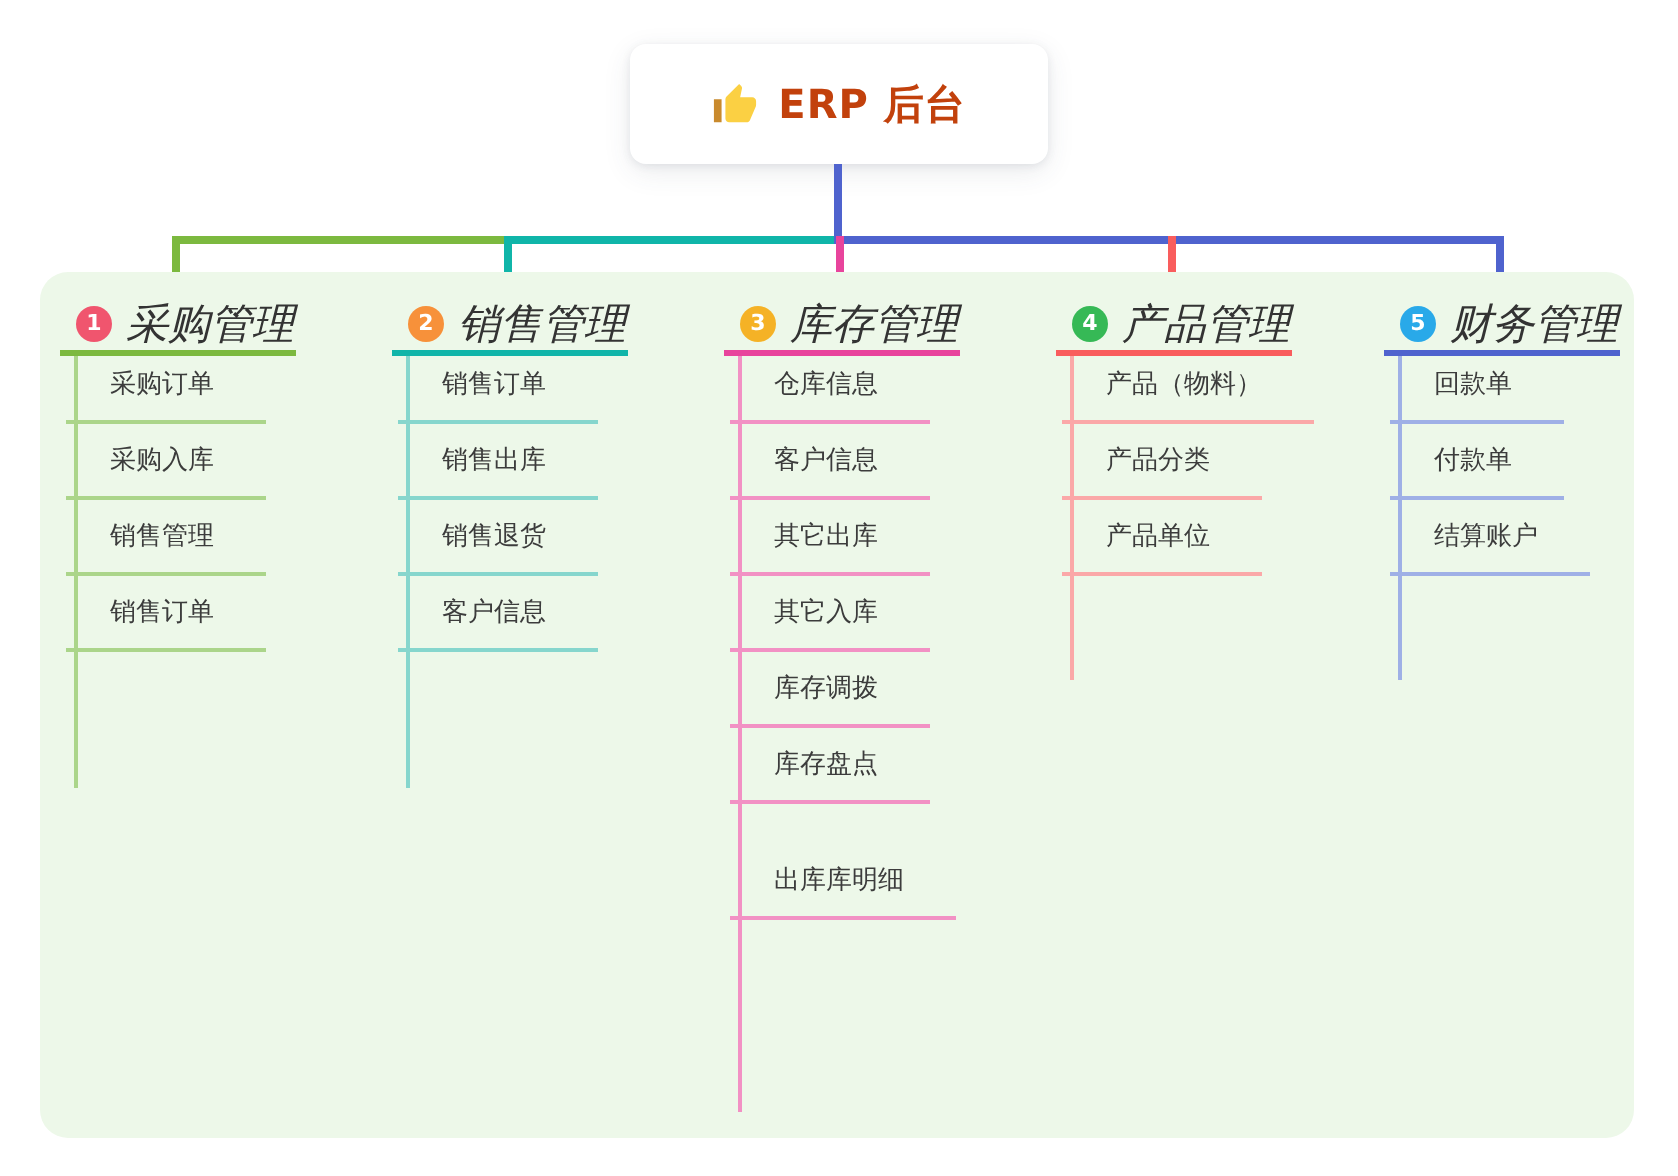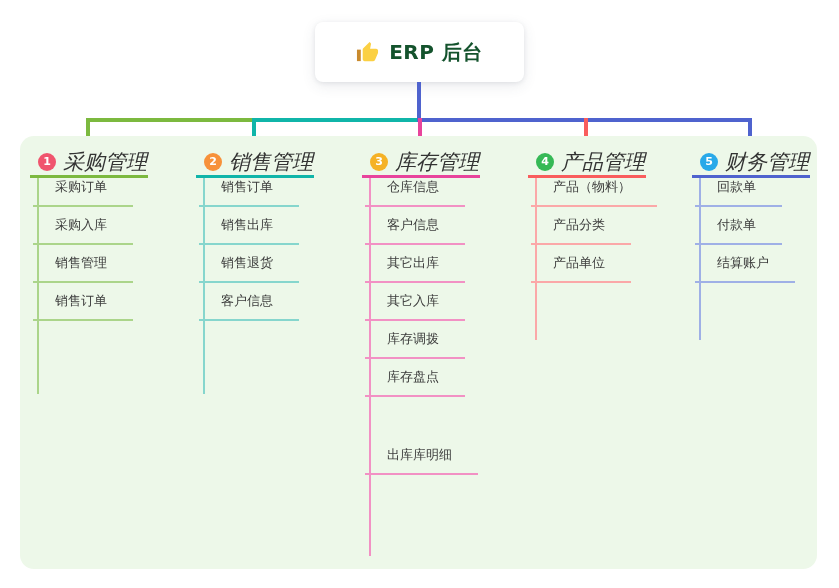--- a/index.html
+++ b/index.html
@@ -9,21 +9,21 @@
   .canvas { position: relative; width: 839px; height: 588px; background: #ffffff; }
 
   
   .root-card {
     position: absolute; left: 315px; top: 22px; width: 209px; height: 60px;
     background: #ffffff; border-radius: 8px;
     box-shadow: 0 1px 4px rgba(60,70,90,.10), 0 4px 14px rgba(60,70,90,.10);
     display: flex; align-items: center; justify-content: center; gap: 10px;
     cursor: pointer;
   }
-  .root-card .label { font-size: 20px; font-weight: 600; color: #14532d; letter-spacing: .5px; }
+  .root-card .label { font-size: 20px; font-weight: 600; color: #c2410c; letter-spacing: .5px; }
   .root-card svg { display: block; }
 
   
   .seg { position: absolute; }
 
   
   .panel {
     position: absolute; left: 20px; top: 136px; width: 797px; height: 433px;
     background: #edf8e9; border-radius: 14px;
   }
@@ -36,21 +36,21 @@
   }
   .badge {
     width: 18px; height: 18px; border-radius: 50%; flex: 0 0 18px;
     color: #fff; font-size: 11px; font-weight: bold;
     display: flex; align-items: center; justify-content: center;
   }
   .branch-label { font-size: 21px; font-weight: 500; color: #333333; white-space: nowrap; font-style: italic; }
 
   .children { position: relative; }
   .vline { position: absolute; left: 7px; top: 0; width: 2px; }
-  .child-row { height: 38px; display: flex; align-items: flex-start; }
+  .child-row { height: 38px; display: flex; align-items: center; }
   .child-label {
     display: inline-block; margin-left: 3px; padding: 0 26px 9px 22px;
     font-size: 13px; color: #3c3c3c; white-space: nowrap; cursor: pointer;
   }
 </style>
 </head>
 <body>
 
 <div class="canvas">
 

